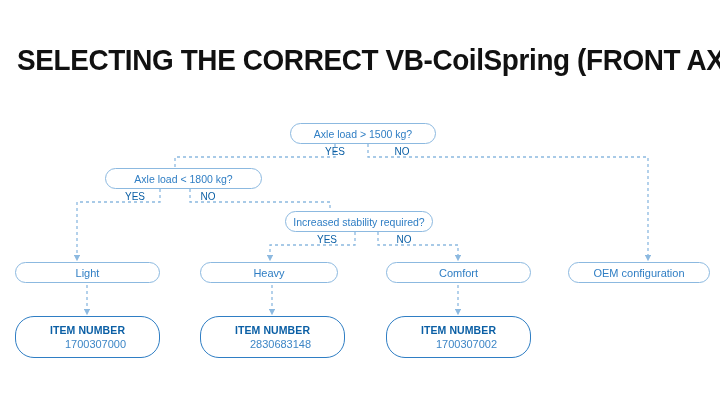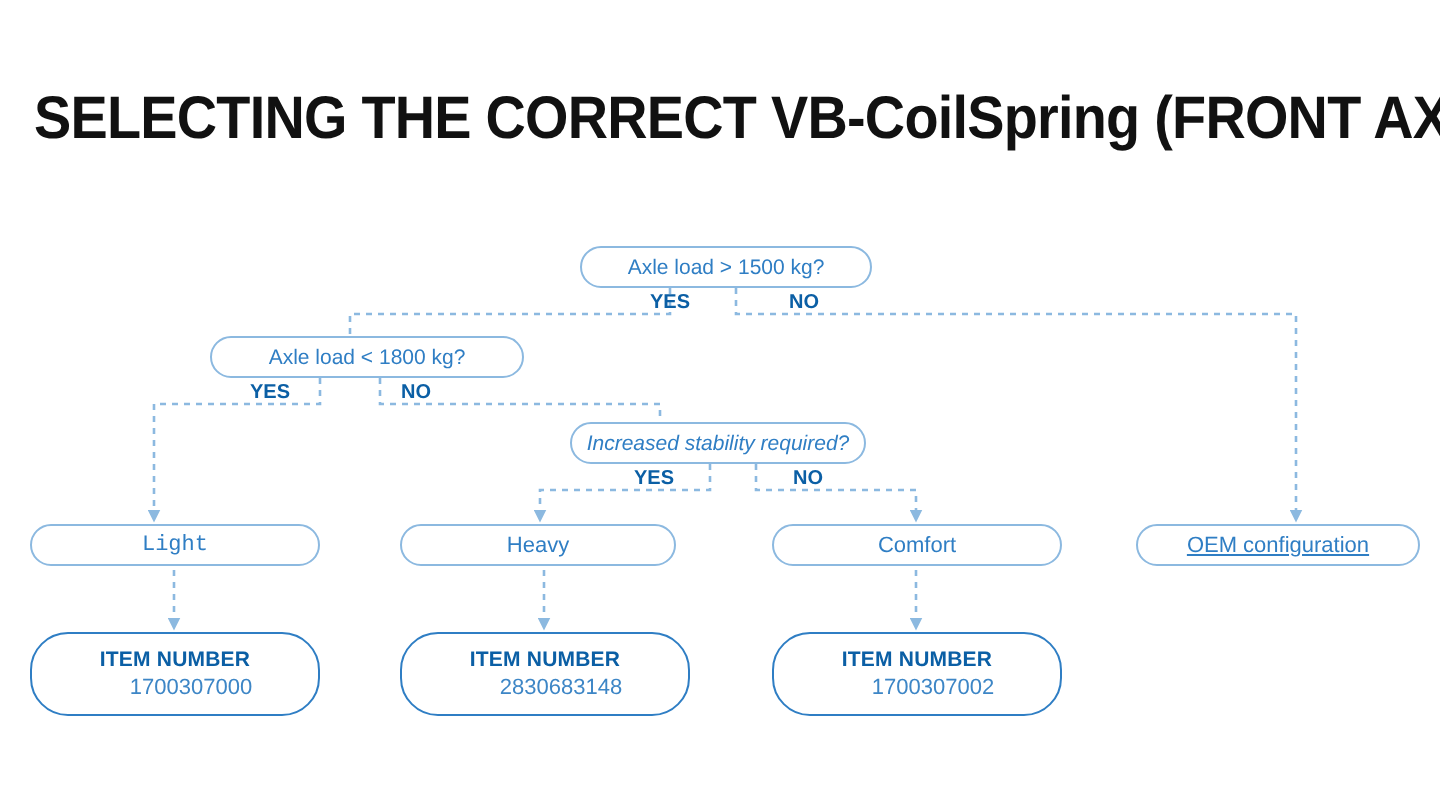--- a/index.html
+++ b/index.html
@@ -77,21 +77,21 @@
     letter-spacing: 0.1px;
   }
   .item-value {
     font-size: 11px;
     line-height: 14px;
     color: #3d86c6;
     margin-left: 16px;
   }
   .branch-label {
     position: absolute;
-    font-weight: bold;
+    font-weight: normal;
     font-size: 10px;
     line-height: 12px;
     color: #0b5fa5;
     text-align: center;
     white-space: nowrap;
   }
 </style>
 </head>
 <body>
 
@@ -126,28 +126,28 @@
   </svg>
 
   <div class="node decision" style="left:290px; top:123px; width:146px;">Axle load &gt; 1500 kg?</div>
   <div class="branch-label" style="left:305px; top:146px; width:60px;">YES</div>
   <div class="branch-label" style="left:372px; top:146px; width:60px;">NO</div>
 
   <div class="node decision" style="left:105px; top:168px; width:157px;">Axle load &lt; 1800 kg?</div>
   <div class="branch-label" style="left:105px; top:191px; width:60px;">YES</div>
   <div class="branch-label" style="left:183px; top:191px; width:50px;">NO</div>
 
-  <div class="node decision" style="left:285px; top:211px; width:148px;font-style:italic;">Increased stability required?</div>
+  <div class="node decision" style="left:285px; top:211px; width:148px;">Increased stability required?</div>
   <div class="branch-label" style="left:297px; top:234px; width:60px;">YES</div>
   <div class="branch-label" style="left:378px; top:234px; width:52px;">NO</div>
 
-  <div class="node pill" style="left:15px; top:262px; width:145px;font-family:Liberation Mono, monospace;">Light</div>
+  <div class="node pill" style="left:15px; top:262px; width:145px;">Light</div>
   <div class="node pill" style="left:200px; top:262px; width:138px;">Heavy</div>
   <div class="node pill" style="left:386px; top:262px; width:145px;">Comfort</div>
-  <div class="node pill" style="left:568px; top:262px; width:142px;text-decoration:underline;">OEM configuration</div>
+  <div class="node pill" style="left:568px; top:262px; width:142px;">OEM configuration</div>
 
   <div class="node itembox" style="left:15px; top:316px; width:145px;">
     <div class="item-label">ITEM NUMBER</div>
     <div class="item-value">1700307000</div>
   </div>
 
   <div class="node itembox" style="left:200px; top:316px; width:145px;">
     <div class="item-label">ITEM NUMBER</div>
     <div class="item-value">2830683148</div>
   </div>

